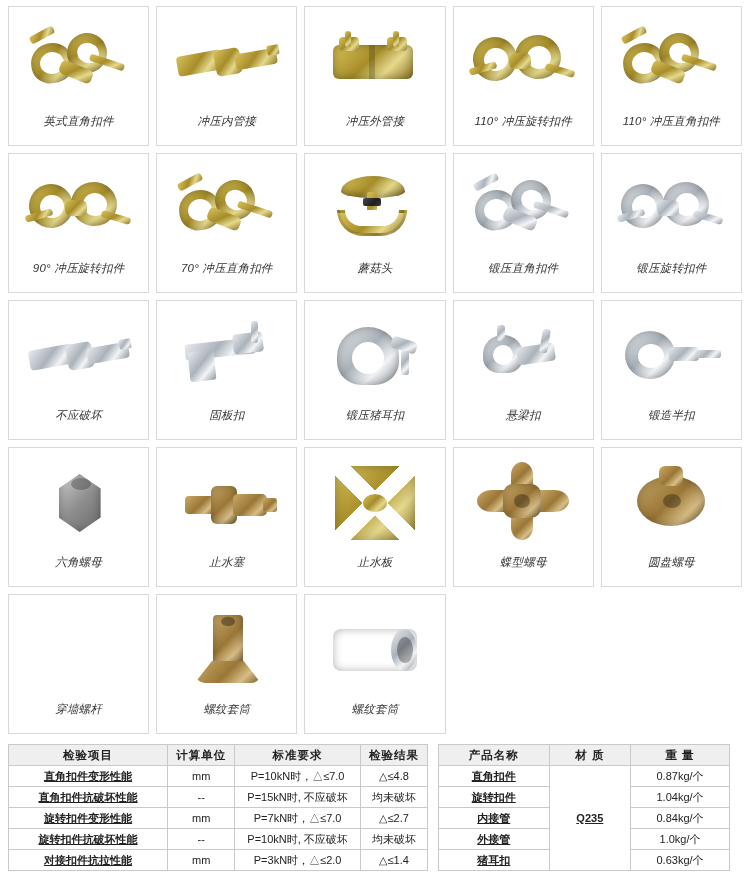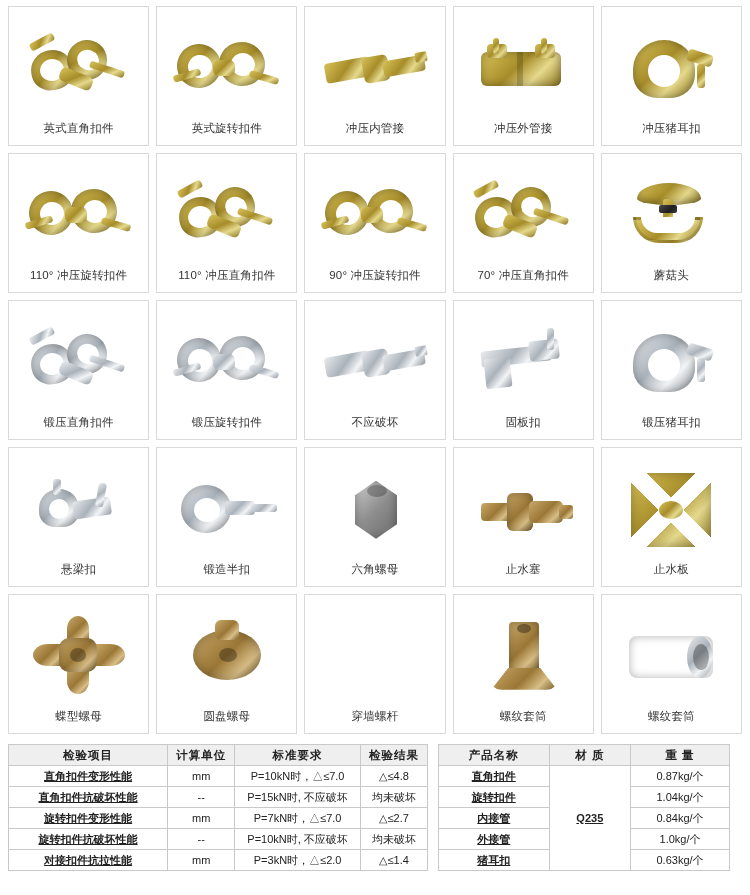--- a/index.html
+++ b/index.html
@@ -20,23 +20,24 @@
     display: grid;
     grid-template-columns: repeat(5, 1fr);
     gap: 7px;
   }
   .cell {
     border: 1px solid #d9d9d9;
     background: #ffffff;
     display: flex;
     flex-direction: column;
     align-items: center;
-    justify-content: center;
+    justify-content: flex-start;
     height: 140px;
     overflow: hidden;
+    font-style: italic;
   }
   .thumb {
     width: 100%;
     height: 108px;
     display: flex;
     align-items: center;
     justify-content: center;
     position: relative;
     overflow: hidden;
   }
@@ -107,65 +108,40 @@
       <div class="p gold" style="left:36px;top:50px;width:34px;height:14px;border-radius:5px;transform:rotate(22deg)"></div>
       <div class="p gold" style="left:66px;top:44px;width:36px;height:7px;border-radius:3px;transform:rotate(18deg)"></div>
       <div class="p gold" style="left:6px;top:16px;width:26px;height:8px;border-radius:3px;transform:rotate(-28deg)"></div>
           </div>
         </div>
         <div class="caption">英式直角扣件</div>
       </div>
       <div class="cell">
         <div class="thumb">
           <div class="art">
-      <div class="p gold" style="left:6px;top:22px;width:44px;height:44px;border-radius:50%;transform:rotate(-8deg);box-shadow:inset 0 0 8px rgba(0,0,0,.35)"></div>
-      <div class="p" style="left:17px;top:33px;width:24px;height:23px;border-radius:50%;background:#fff;transform:rotate(-8deg)"></div>
-      <div class="p gold" style="left:48px;top:20px;width:46px;height:44px;border-radius:50%;transform:rotate(10deg);box-shadow:inset 0 0 8px rgba(0,0,0,.35)"></div>
-      <div class="p" style="left:60px;top:31px;width:24px;height:23px;border-radius:50%;background:#fff;transform:rotate(10deg)"></div>
-      <div class="p gold" style="left:42px;top:38px;width:22px;height:16px;border-radius:6px"></div>
-      <div class="p gold" style="left:78px;top:52px;width:30px;height:7px;border-radius:3px;transform:rotate(16deg)"></div>
-      <div class="p gold" style="left:2px;top:50px;width:28px;height:7px;border-radius:3px;transform:rotate(-16deg)"></div>
-          </div>
-        </div>
-        <div class="caption">英式旋转扣件</div>
-      </div>
-      <div class="cell">
-        <div class="thumb">
-          <div class="art">
       <div class="p gold" style="left:6px;top:38px;width:46px;height:20px;border-radius:4px;transform:rotate(-10deg)"></div>
       <div class="p gold" style="left:44px;top:34px;width:26px;height:26px;border-radius:5px;transform:rotate(-10deg)"></div>
       <div class="p gold" style="left:64px;top:36px;width:42px;height:16px;border-radius:4px;transform:rotate(-10deg)"></div>
       <div class="p gold" style="left:96px;top:30px;width:12px;height:10px;border-radius:2px;transform:rotate(-10deg)"></div>
           </div>
         </div>
         <div class="caption">冲压内管接</div>
       </div>
       <div class="cell">
         <div class="thumb">
           <div class="art">
       <div class="p gold" style="left:14px;top:30px;width:80px;height:34px;border-radius:6px;box-shadow:inset 0 0 10px rgba(0,0,0,.35)"></div>
       <div class="p gold" style="left:20px;top:22px;width:20px;height:14px;border-radius:4px"></div>
       <div class="p gold" style="left:68px;top:22px;width:20px;height:14px;border-radius:4px"></div>
       <div class="p gold" style="left:26px;top:16px;width:6px;height:16px;border-radius:3px"></div>
       <div class="p gold" style="left:74px;top:16px;width:6px;height:16px;border-radius:3px"></div>
       <div class="p" style="left:50px;top:30px;width:6px;height:34px;background:rgba(0,0,0,.18)"></div>
           </div>
         </div>
         <div class="caption">冲压外管接</div>
-      </div>
-      <div class="cell">
-        <div class="thumb">
-          <div class="art">
-      <div class="p gold" style="left:18px;top:18px;width:62px;height:58px;border-radius:50% 50% 40% 40%;box-shadow:inset 0 0 10px rgba(0,0,0,.35)"></div>
-      <div class="p" style="left:33px;top:33px;width:32px;height:32px;border-radius:50%;background:#fff"></div>
-      <div class="p gold" style="left:72px;top:30px;width:26px;height:12px;border-radius:4px;transform:rotate(18deg)"></div>
-      <div class="p gold" style="left:82px;top:42px;width:8px;height:24px;border-radius:3px"></div>
-          </div>
-        </div>
-        <div class="caption">冲压猪耳扣</div>
       </div>
       <div class="cell">
         <div class="thumb">
           <div class="art">
       <div class="p gold" style="left:6px;top:22px;width:44px;height:44px;border-radius:50%;transform:rotate(-8deg);box-shadow:inset 0 0 8px rgba(0,0,0,.35)"></div>
       <div class="p" style="left:17px;top:33px;width:24px;height:23px;border-radius:50%;background:#fff;transform:rotate(-8deg)"></div>
       <div class="p gold" style="left:48px;top:20px;width:46px;height:44px;border-radius:50%;transform:rotate(10deg);box-shadow:inset 0 0 8px rgba(0,0,0,.35)"></div>
       <div class="p" style="left:60px;top:31px;width:24px;height:23px;border-radius:50%;background:#fff;transform:rotate(10deg)"></div>
       <div class="p gold" style="left:42px;top:38px;width:22px;height:16px;border-radius:6px"></div>
       <div class="p gold" style="left:78px;top:52px;width:30px;height:7px;border-radius:3px;transform:rotate(16deg)"></div>

